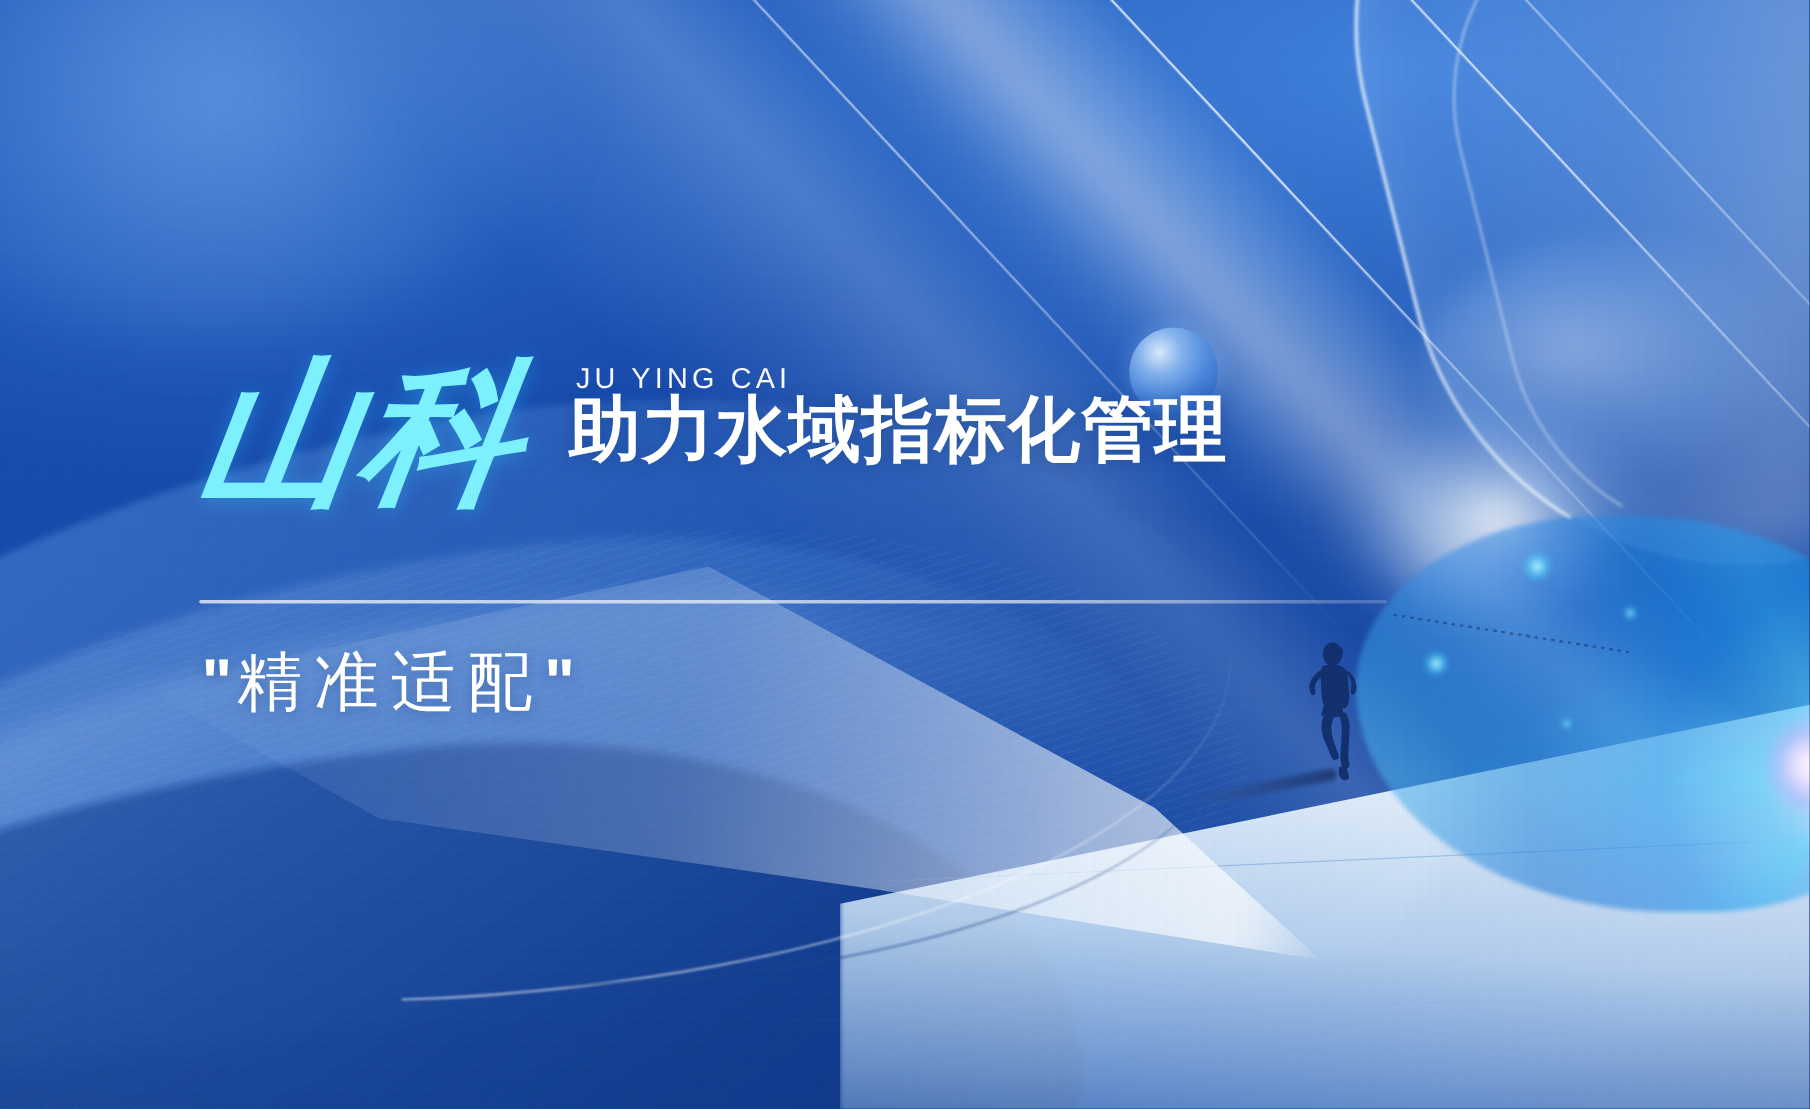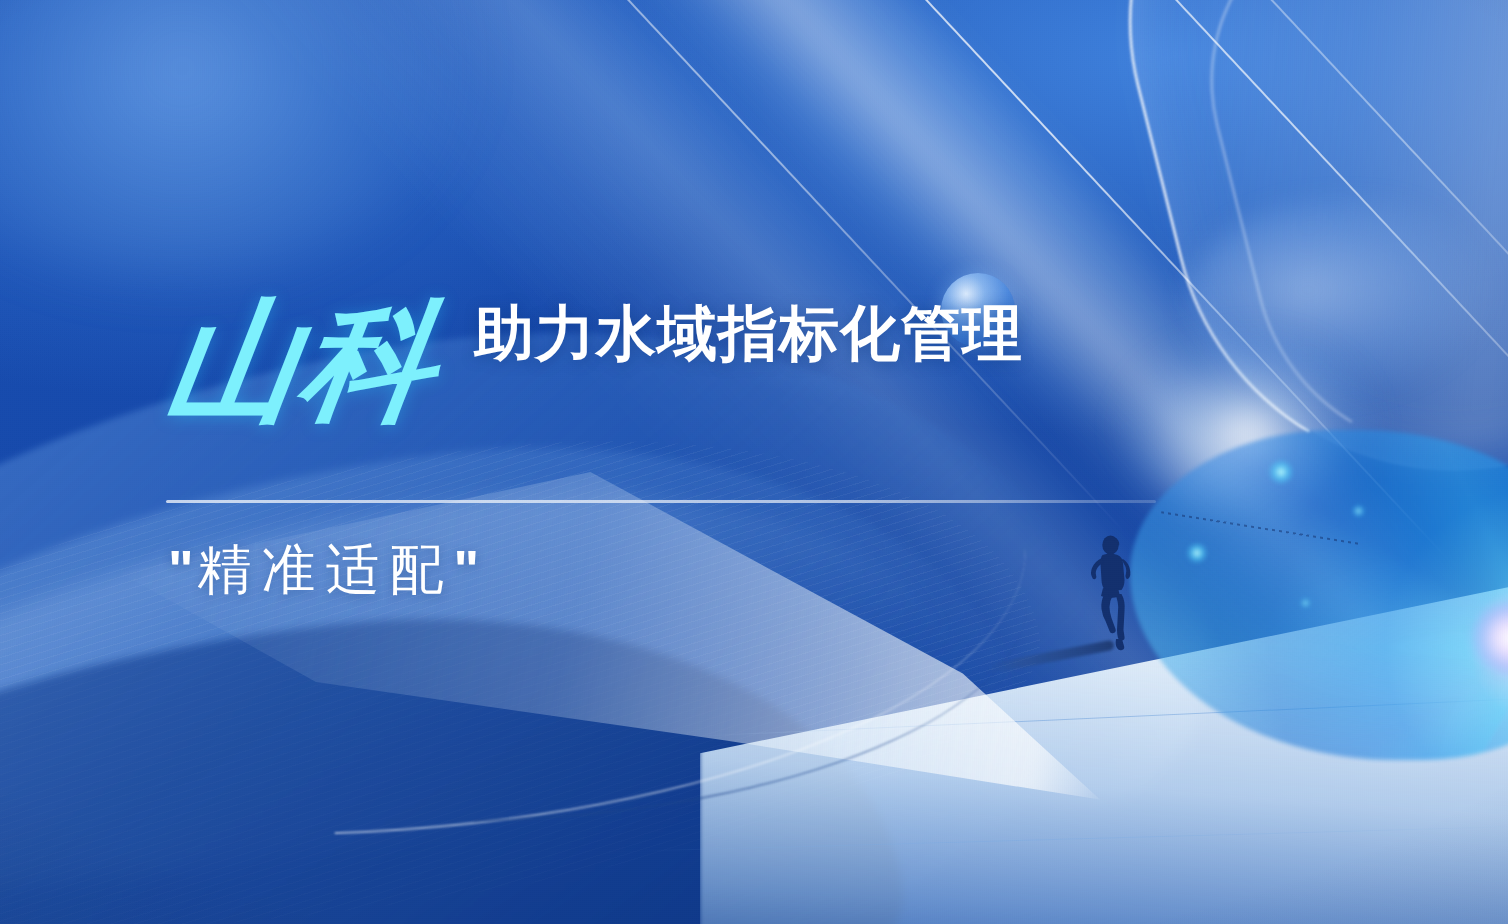--- a/index.html
+++ b/index.html
@@ -476,20 +476,21 @@
   </div>
 
   <div class="bg-layer vignette"></div>
   <div class="bg-layer grain"></div>
 
   <div class="content">
 
     <div class="title-row">
       <div class="brand">山科</div>
       <div class="title-stack">
+        <div class="pinyin">JU YING CAI</div>
         <div class="headline">助力水域指标化管理</div>
       </div>
     </div>
 
     <div class="divider"></div>
 
     <div class="subtitle">
       <span class="q">"</span><span>精准适配</span><span class="q">"</span>
     </div>
 

